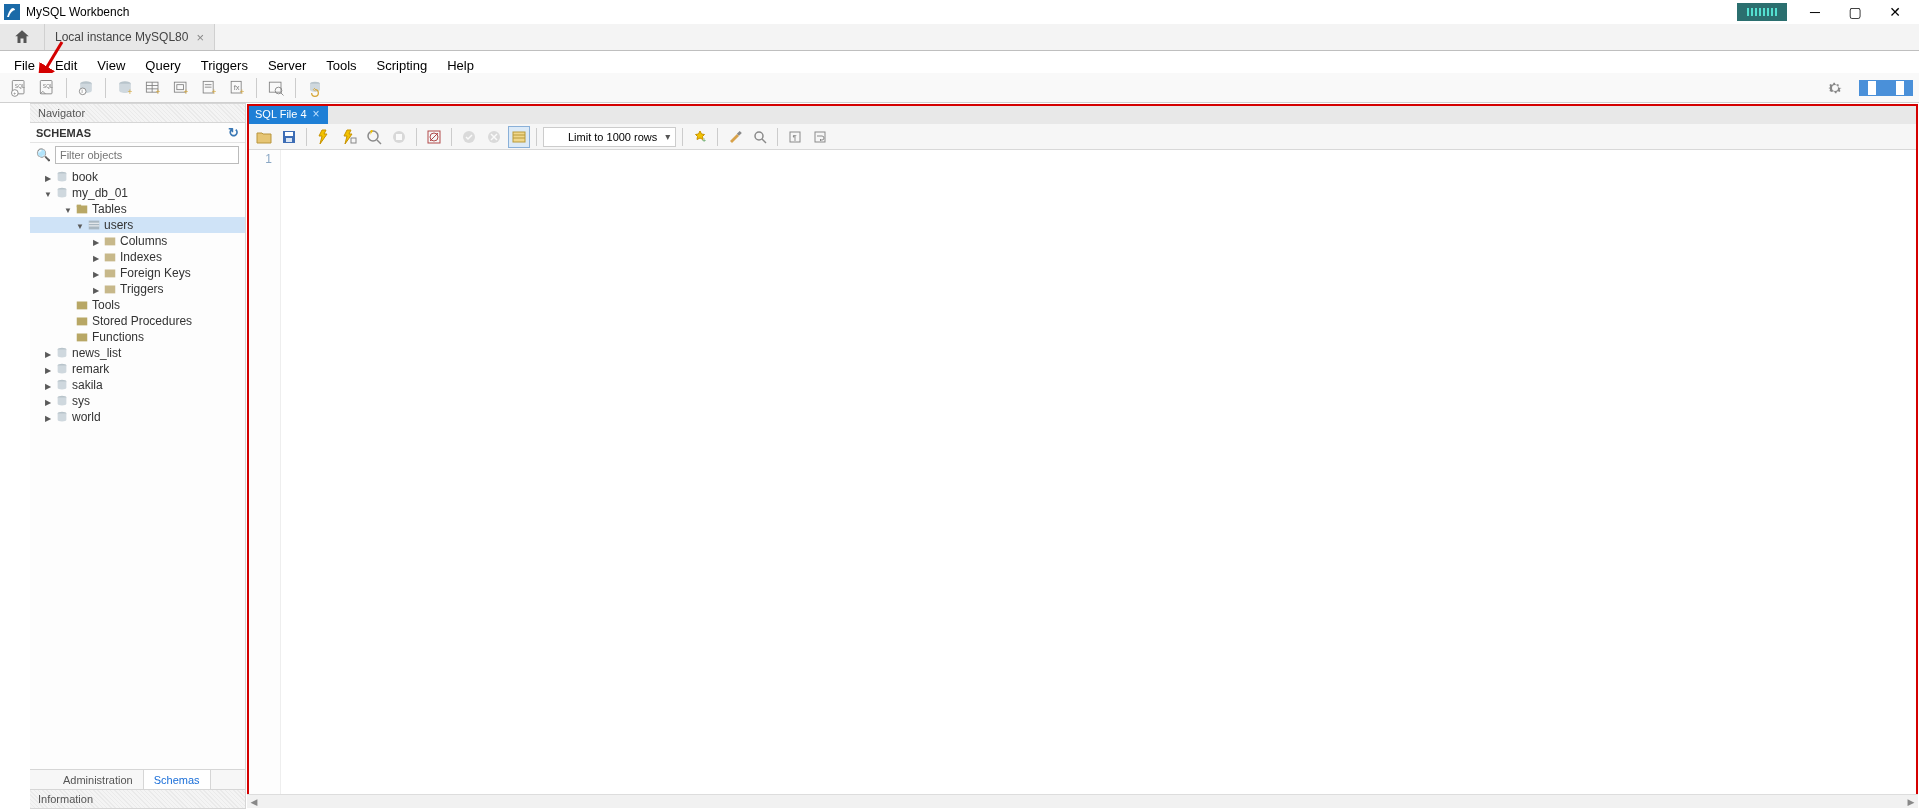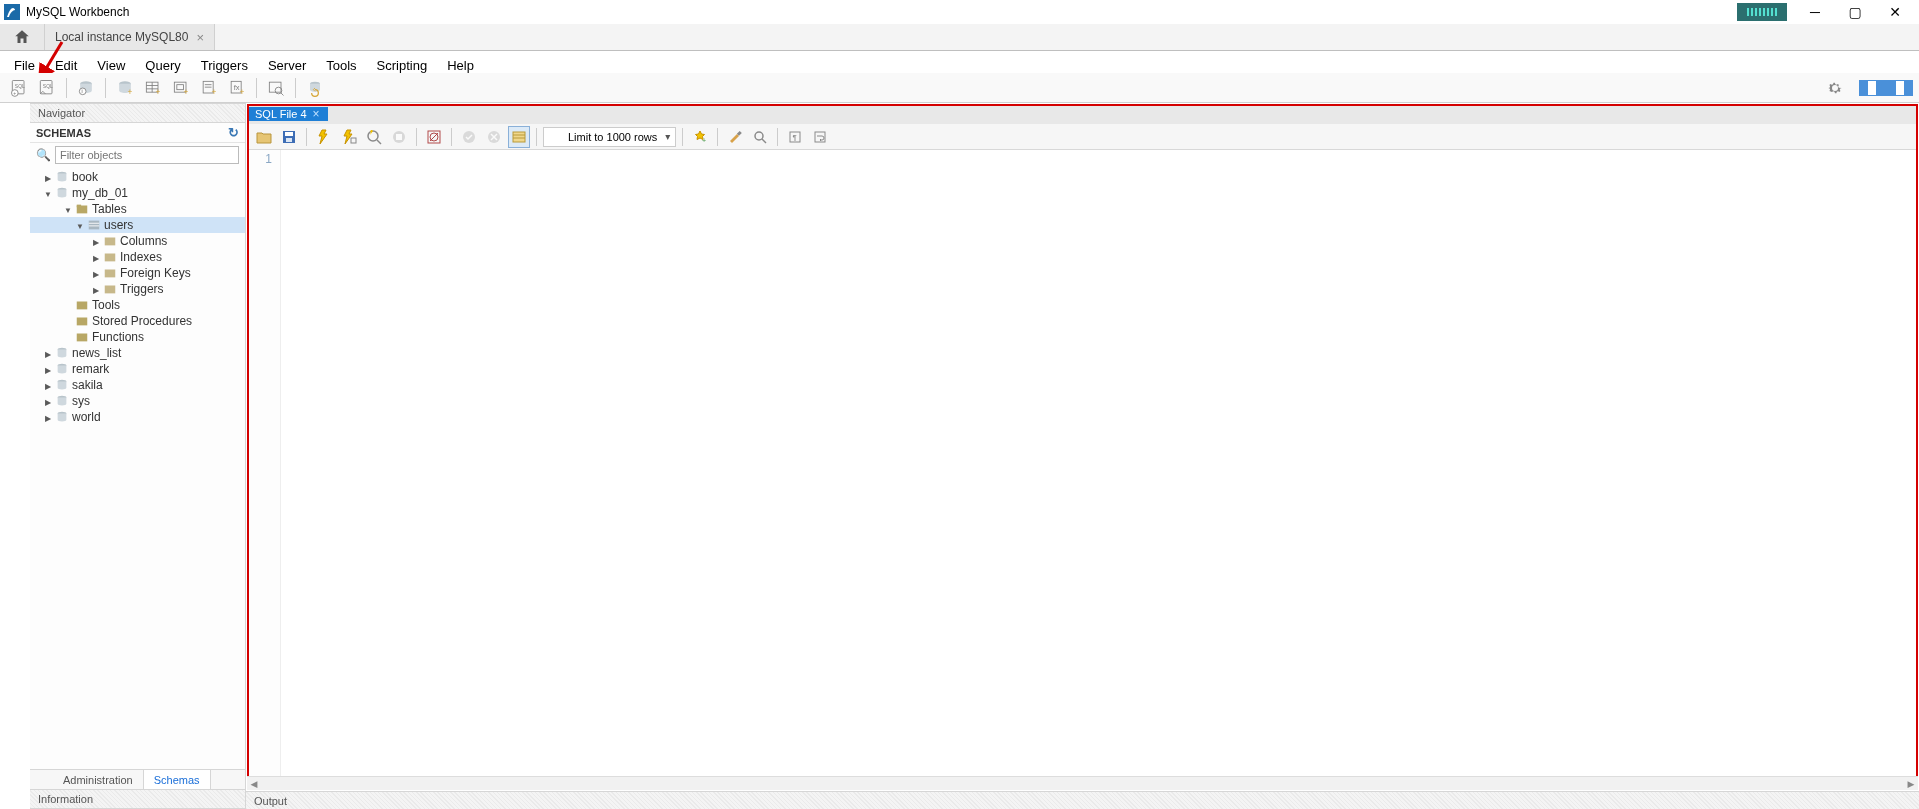--- a/index.html
+++ b/index.html
@@ -68,21 +68,21 @@
 .indent-4 { padding-left: 60px;}
 
 .sidebar-tabs { height:20px; display:flex; border-top:1px solid #d6d6d6; background:#f7f7f7;padding-left:23px;}
 .sidebar-tabs .t { padding:0 10px; font-size:11px; display:flex; align-items:center; color:#555; border-right:1px solid #d6d6d6; cursor:default;}
 .sidebar-tabs .t.active { color:#1a6ed8; background:#fff;}
 
 
 .center { flex:1; display:flex; flex-direction:column;}
 .editor-wrap { flex:1; margin:1px; position:relative;}
 .red-box { position:absolute; inset:0; border:2px solid #d40000; pointer-events:none;}
-.editor-tabs { height:20px; display:flex; background:#e8e8e8;align-items:center;}
+.editor-tabs { height:20px; display:flex; background:#e8e8e8;}
 .editor-tabs .et { background:#1e7fd6; color:#fff; font-size:11px; padding:0 8px; display:flex; align-items:center; gap:6px; cursor:default;}
 .editor-tabs .et .x { color:#bfe0ff; font-size:12px; cursor:default;}
 
 .editor-toolbar { height:26px; display:flex; align-items:center; gap:3px; padding:0 6px; border-bottom:1px solid #d8d8d8; background:#f6f6f6;}
 .etb-btn { width:22px; height:22px; display:flex; align-items:center; justify-content:center; cursor:default;}
 .etb-btn svg { width:16px; height:16px;}
 .etb-sep { width:1px; height:18px; background:#ccc; margin:0 3px;}
 .limit-sel { height:20px; border:1px solid #ccc; background:#fff; font-size:11px; padding:0 18px 0 24px; display:flex; align-items:center; position:relative; min-width:112px; cursor:default;}
 .limit-sel::after { content:"▾"; position:absolute; right:5px; color:#555; font-size:10px;}
 
@@ -561,15 +561,14 @@
         </div>
         <div class="code"></div>
       </div>
 
       <div class="hscroll">
         <div class="left">◀</div>
         <div class="right">▶</div>
       </div>
     </div>
 
-    <div class="output-hdr">Output</div>
   </div>
 </div>
 
 </body></html>

